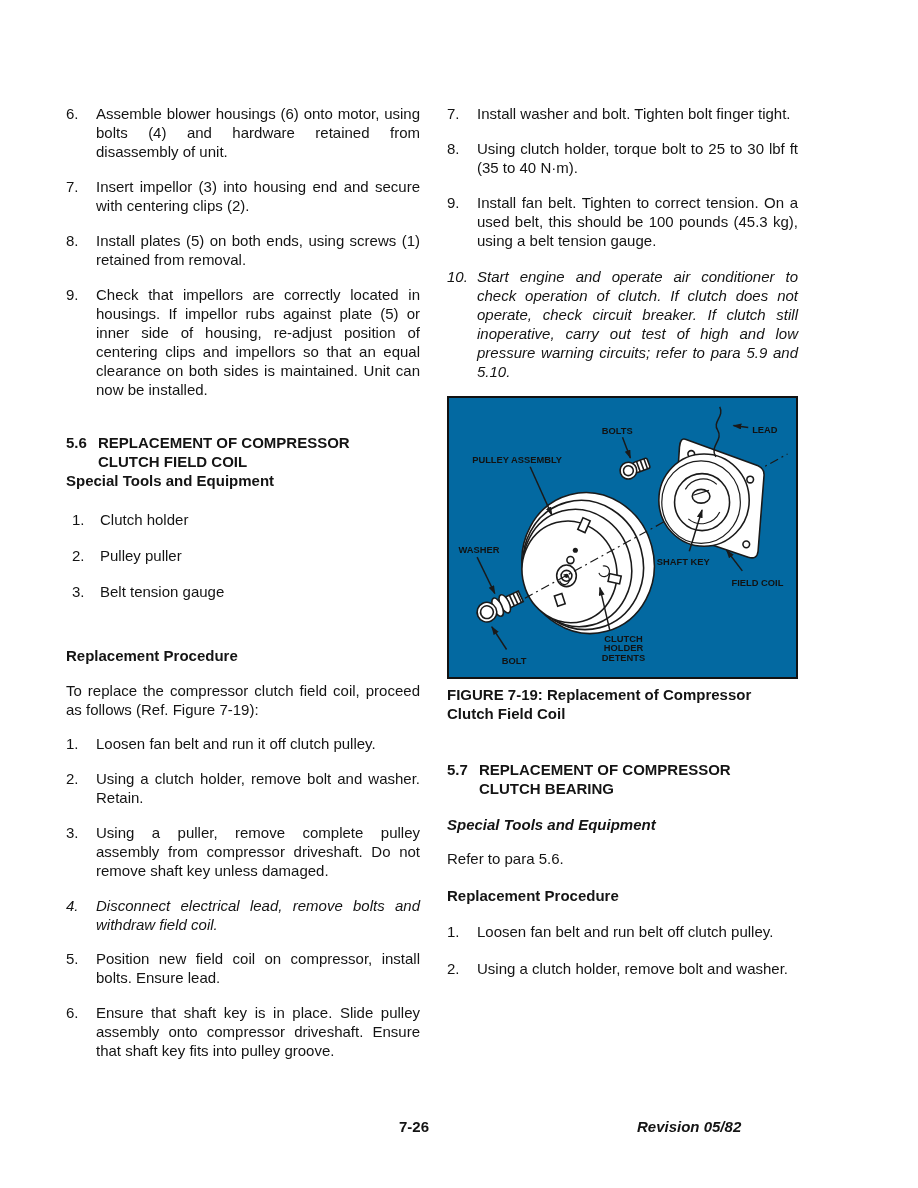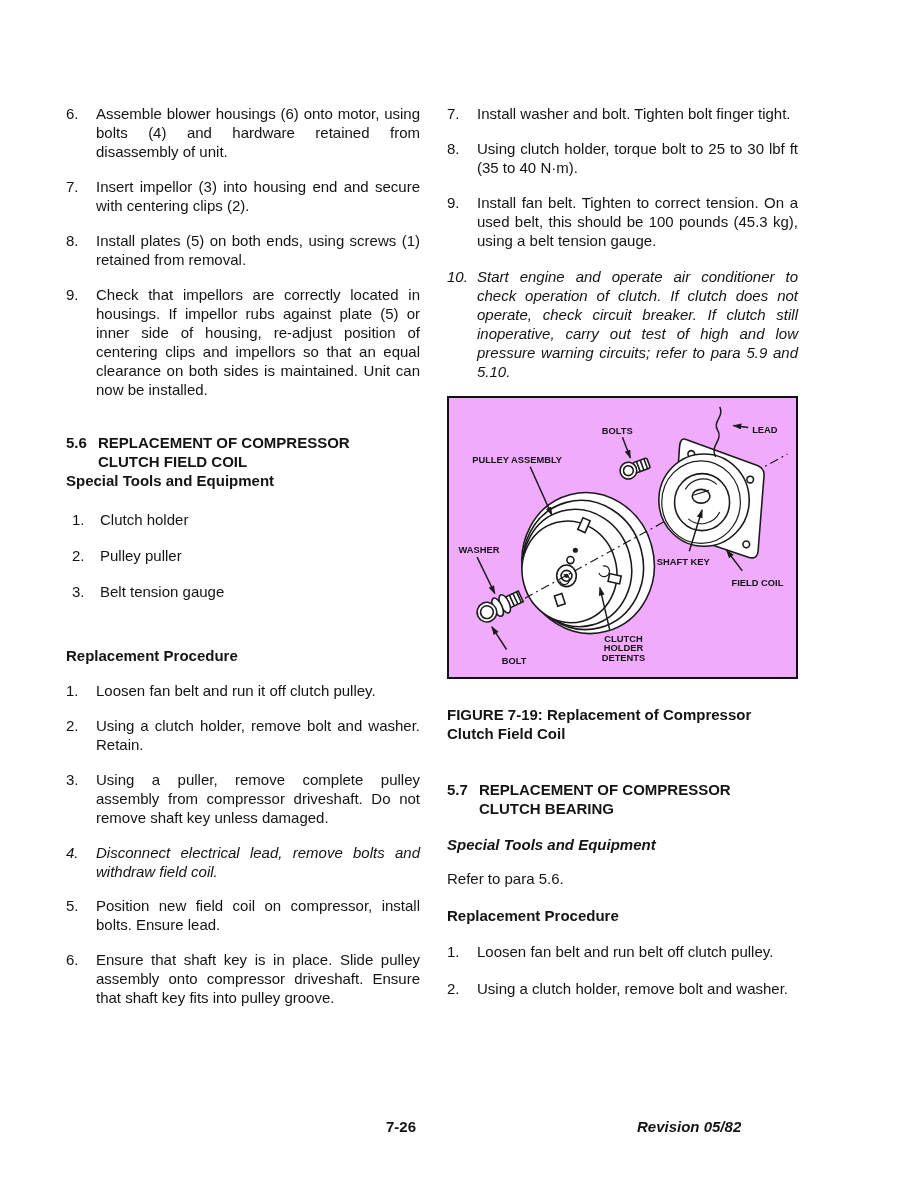--- a/index.html
+++ b/index.html
@@ -23,24 +23,24 @@
   .toollist{padding-left:6px;}
   .h2{display:flex;font-weight:bold;}
   .h2 .h2num{flex:0 0 32px;}
   .h2 .h2title{flex:1;}
   .h3{font-weight:bold;margin-bottom:20px;}
   .h3rp{font-weight:bold;margin-bottom:16px;}
   .para{text-align:justify;margin-bottom:15px;}
   .plain{margin-bottom:18px;}
   .figure-box{
     box-sizing:border-box;width:351px;height:283px;
-    border:2.5px solid #121212;margin-bottom:26px;background:#f0abfc;
+    border:2.5px solid #121212;margin-bottom:6px;background:#0369a1;
   }
   .caption{width:351px;text-align:left;font-weight:bold;margin-bottom:37px;}
-  .footer-page{position:absolute;left:386px;top:1117px;font-weight:bold;}
+  .footer-page{position:absolute;left:399px;top:1117px;font-weight:bold;}
   .footer-rev{position:absolute;left:637px;top:1117px;font-weight:bold;font-style:italic;}
   svg text{font-family:"Liberation Sans",sans-serif;font-weight:bold;font-size:9.5px;fill:#121212;}
   svg .ln{stroke:#1a1a1a;fill:none;stroke-width:1.6;}
   svg .wh{stroke:#1a1a1a;fill:#ffffff;stroke-width:1.6;}
   svg .thin{stroke:#1a1a1a;fill:none;stroke-width:1.2;}
   svg .arrow{stroke:#1a1a1a;fill:none;stroke-width:1.5;}
 </style>
 </head>
 <body>
 
@@ -80,20 +80,21 @@
       <span class="num">2.</span>
       <span class="txt">Pulley puller</span>
     </div>
     <div class="li toollist mb45">
       <span class="num">3.</span>
       <span class="txt">Belt tension gauge</span>
     </div>
 
     <div class="h3rp">Replacement Procedure</div>
 
+    <div class="para">To replace the compressor clutch field coil, proceed as follows (Ref. Figure 7-19):</div>
 
     <div class="li">
       <span class="num">1.</span>
       <span class="txt">Loosen fan belt and run it off clutch pulley.</span>
     </div>
     <div class="li">
       <span class="num">2.</span>
       <span class="txt">Using a clutch holder, remove bolt and washer. Retain.</span>
     </div>
     <div class="li">

